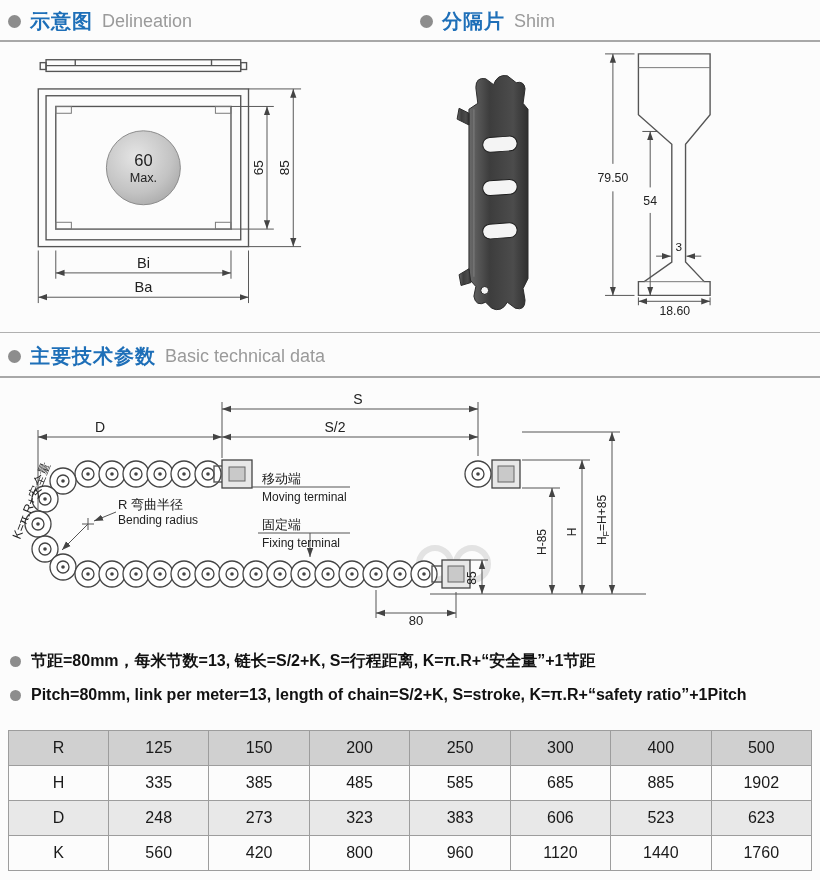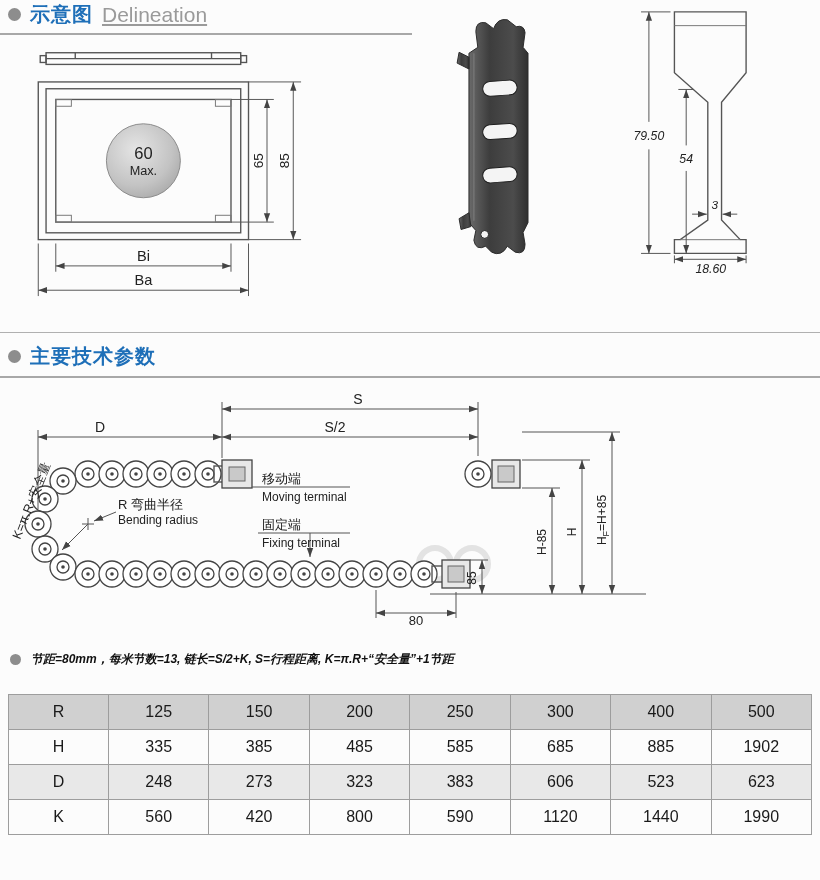--- a/index.html
+++ b/index.html
@@ -4,32 +4,32 @@
 <style>
   html,body{margin:0;padding:0;}
   body{
     width:820px;height:880px;overflow:hidden;
     background:#fcfcfc;color:#222;
     font-family:"Liberation Sans","DejaVu Sans",sans-serif;
   }
   .top{display:flex;border-bottom:1px solid #b0b0b0;height:332px;}
   .col-left{width:412px;}
   .col-right{width:408px;}
-  .sec-head{display:flex;align-items:center;gap:9px;padding:1px 0 5px 8px;border-bottom:2px solid #a8a8a8;}
+  .sec-head{display:flex;align-items:center;gap:9px;padding:8px 0 5px 8px;border-bottom:2px solid #a8a8a8;}
   .bullet{width:13px;height:13px;border-radius:50%;background:#8d8d8d;flex:0 0 auto;}
   .zh{color:#1e6fb8;font-size:20px;font-weight:bold;letter-spacing:1px;}
-  .en{color:#9a9a9a;font-size:21px;text-decoration:underline;}
+  .en{color:#9a9a9a;font-size:18px;}
   .draw-left{margin:8px 0 0 24px;}
-  .draw-right{display:flex;gap:68px;margin:6px 0 0 28px;align-items:flex-start;font-style:italic;}
+  .draw-right{display:flex;gap:32px;margin:6px 0 0 28px;align-items:flex-end;}
   .tech-head{display:flex;align-items:center;gap:9px;padding:10px 0 6px 8px;border-bottom:2px solid #a8a8a8;}
   .chain-wrap{margin:14px 0 0 10px;}
   .notes{margin:20px 0 0 10px;}
   .note{display:flex;align-items:center;gap:10px;margin-bottom:14px;}
   .note .dot{width:11px;height:11px;border-radius:50%;background:#8d8d8d;flex:0 0 auto;}
-  .note .txt{font-size:12px;font-weight:bold;color:#111;font-style:italic;}
+  .note .txt{font-size:16px;font-weight:bold;color:#111;}
   table.spec{border-collapse:collapse;width:804px;margin:26px 8px 0 8px;table-layout:fixed;}
   table.spec td{border:1px solid #9d9d9d;height:32px;text-align:center;font-size:16px;color:#1a1a1a;background:#fcfcfc;}
   tr.row-head td{background:#d0d0d0;}
   tr.row-alt td{background:#e8e8e8;}
   svg text{fill:#222;}
   .dimline{stroke:#555;stroke-width:1;fill:none;}
   .drawline{stroke:#555;stroke-width:1.4;fill:none;}
   .thin{stroke:#777;stroke-width:1;fill:none;}
 </style>
 </head>
@@ -120,20 +120,25 @@
           <line x1="10" y1="206" x2="10" y2="260"></line>
           <line x1="226" y1="206" x2="226" y2="260"></line>
           <line x1="10" y1="254" x2="226" y2="254" marker-start="url(#arr)" marker-end="url(#arr)"></line>
         </g>
         <text x="118" y="249" font-size="15" text-anchor="middle">Ba</text>
       </svg>
     </div>
   </div>
 
   <div class="col-right">
+    <div class="sec-head">
+      <span class="bullet"></span>
+      <span class="zh">分隔片</span>
+      <span class="en">Shim</span>
+    </div>
     <div class="draw-right">
 
       <svg width="114" height="256" viewBox="0 0 115 260">
         <path d="M38,42 L36,26 Q36,15 46,17 L54,23 Q58,12 68,14 L77,21 Q85,19 86,27 L84,42 L89,48 L89,220 L84,230 L86,242 Q86,253 76,250 L68,244 Q62,255 52,250 L46,244 Q36,249 34,238 L36,228 L29,220 L29,48 Z" fill="url(#shimGrad)" stroke="#2b2b2b" stroke-width="1"></path>
         <path d="M29,52 L19,47 L17,58 L29,64 Z" fill="url(#shimGrad)" stroke="#2b2b2b" stroke-width="1"></path>
         <path d="M29,210 L19,216 L21,227 L31,224 Z" fill="url(#shimGrad)" stroke="#2b2b2b" stroke-width="1"></path>
         <rect x="43" y="76" width="35" height="15" rx="7.5" transform="rotate(-4 60 84)" fill="#f4f4f4" stroke="#1e1e1e"></rect>
         <rect x="43" y="120" width="35" height="15" rx="7.5" transform="rotate(-4 60 128)" fill="#f4f4f4" stroke="#1e1e1e"></rect>
         <rect x="43" y="164" width="35" height="15" rx="7.5" transform="rotate(-4 60 172)" fill="#f4f4f4" stroke="#1e1e1e"></rect>
         <circle cx="45" cy="232" r="4" fill="#f4f4f4" stroke="#1e1e1e"></circle>
@@ -173,20 +178,21 @@
         </g>
         <text x="89" y="272" font-size="12.5" text-anchor="middle">18.60</text>
       </svg>
     </div>
   </div>
 </div>
 
 <div class="tech-head">
   <span class="bullet"></span>
   <span class="zh">主要技术参数</span>
+  <span class="en">Basic technical data</span>
 </div>
 
 <div class="chain-wrap">
   <svg width="800" height="235" viewBox="0 0 800 235">
 
     <g stroke="#e3e3e3" stroke-width="6" fill="none">
       <circle cx="425" cy="172" r="16"></circle>
       <circle cx="462" cy="172" r="16"></circle>
     </g>
 
@@ -311,20 +317,24 @@
       <line x1="602" y1="40" x2="602" y2="202" marker-start="url(#arr)" marker-end="url(#arr)"></line>
     </g>
     <text transform="translate(596,128) rotate(-90)" font-size="12" text-anchor="middle"><tspan>H</tspan><tspan dy="3" font-size="9">F</tspan><tspan dy="-3">=H+85</tspan></text>
   </svg>
 </div>
 
 <div class="notes">
   <div class="note">
     <span class="dot"></span>
     <span class="txt">节距=80mm，每米节数=13, 链长=S/2+K, S=行程距离, K=π.R+“安全量”+1节距</span>
+  </div>
+  <div class="note">
+    <span class="dot"></span>
+    <span class="txt">Pitch=80mm, link per meter=13, length of chain=S/2+K, S=stroke, K=π.R+“safety ratio”+1Pitch</span>
   </div>
 </div>
 
 <table class="spec">
   <colgroup>
     <col style="width:100px">
       <col>
       <col>
       <col>
       <col>
@@ -361,19 +371,19 @@
       <td>383</td>
       <td>606</td>
       <td>523</td>
       <td>623</td>
     </tr>
     <tr>
       <td>K</td>
       <td>560</td>
       <td>420</td>
       <td>800</td>
-      <td>590</td>
+      <td>960</td>
       <td>1120</td>
       <td>1440</td>
-      <td>1990</td>
+      <td>1760</td>
     </tr>
   </tbody>
 </table>
 
 </body></html>

